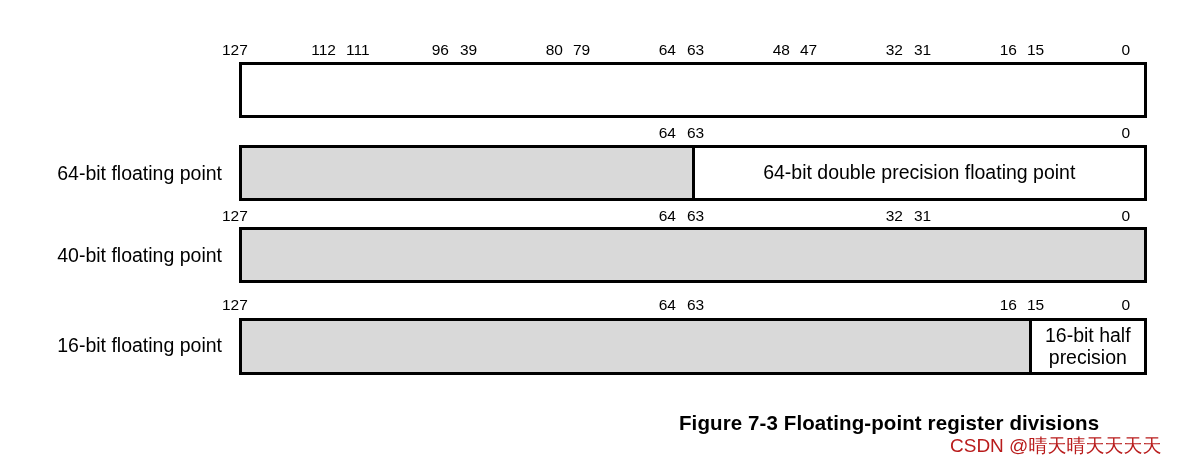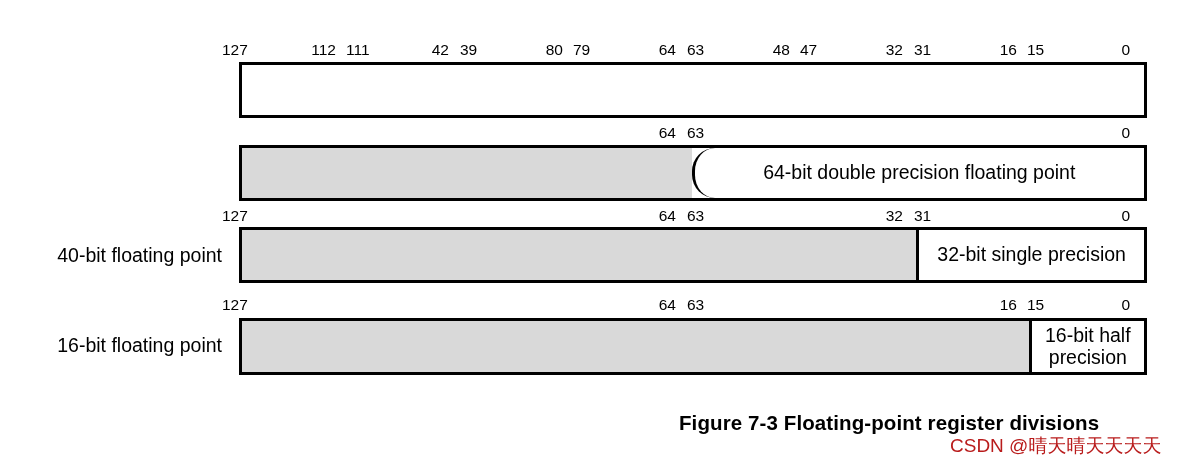--- a/index.html
+++ b/index.html
@@ -97,58 +97,58 @@
 </style>
 </head>
 <body>
 
 <div id="figure">
 
     <div class="ticks" style="top: 40px;">
       <span class="tick" style="left: 0px;">127</span>
       <span class="tick r" style="left: 114px;">112</span>
       <span class="tick" style="left: 124px;">111</span>
-      <span class="tick r" style="left: 227px;">42</span>
+      <span class="tick r" style="left: 227px;">96</span>
       <span class="tick" style="left: 238px;">39</span>
       <span class="tick r" style="left: 341px;">80</span>
       <span class="tick" style="left: 351px;">79</span>
       <span class="tick r" style="left: 454px;">64</span>
       <span class="tick" style="left: 465px;">63</span>
       <span class="tick r" style="left: 568px;">48</span>
       <span class="tick" style="left: 578px;">47</span>
       <span class="tick r" style="left: 681px;">32</span>
       <span class="tick" style="left: 692px;">31</span>
       <span class="tick r" style="left: 795px;">16</span>
       <span class="tick" style="left: 805px;">15</span>
       <span class="tick r" style="left: 908px;">0</span>
     </div>
     <div class="bar" style="top: 62px; height: 56px;">
       <div class="seg white" style="flex: 128 0 0px;"></div>
     </div>
+    <div class="lab-wrap" style="top: 162px;">64-bit floating point</div>
     <div class="ticks" style="top: 123px;">
       <span class="tick r" style="left: 454px;">64</span>
       <span class="tick" style="left: 465px;">63</span>
       <span class="tick r" style="left: 908px;">0</span>
     </div>
     <div class="bar" style="top: 145px; height: 56px;">
       <div class="seg gray" style="flex: 64 0 0px;"></div>
-      <div class="seg white divider-left" style="flex: 64 0 0px; border-radius: 23px;">64-bit double precision floating point</div>
+      <div class="seg white divider-left" style="flex: 64 0 0px;">64-bit double precision floating point</div>
     </div>
     <div class="lab-wrap" style="top: 244px;">40-bit floating point</div>
     <div class="ticks" style="top: 206px;">
       <span class="tick" style="left: 0px;">127</span>
       <span class="tick r" style="left: 454px;">64</span>
       <span class="tick" style="left: 465px;">63</span>
       <span class="tick r" style="left: 681px;">32</span>
       <span class="tick" style="left: 692px;">31</span>
       <span class="tick r" style="left: 908px;">0</span>
     </div>
     <div class="bar" style="top: 227px; height: 56px;">
       <div class="seg gray" style="flex: 96 0 0px;"></div>
-      <div class="seg white divider-left" style="flex: 32 0 0px;">32-bit single precision</div>
     </div>
     <div class="lab-wrap" style="top: 334px;">16-bit floating point</div>
     <div class="ticks" style="top: 295px;">
       <span class="tick" style="left: 0px;">127</span>
       <span class="tick r" style="left: 454px;">64</span>
       <span class="tick" style="left: 465px;">63</span>
       <span class="tick r" style="left: 795px;">16</span>
       <span class="tick" style="left: 805px;">15</span>
       <span class="tick r" style="left: 908px;">0</span>
     </div>

